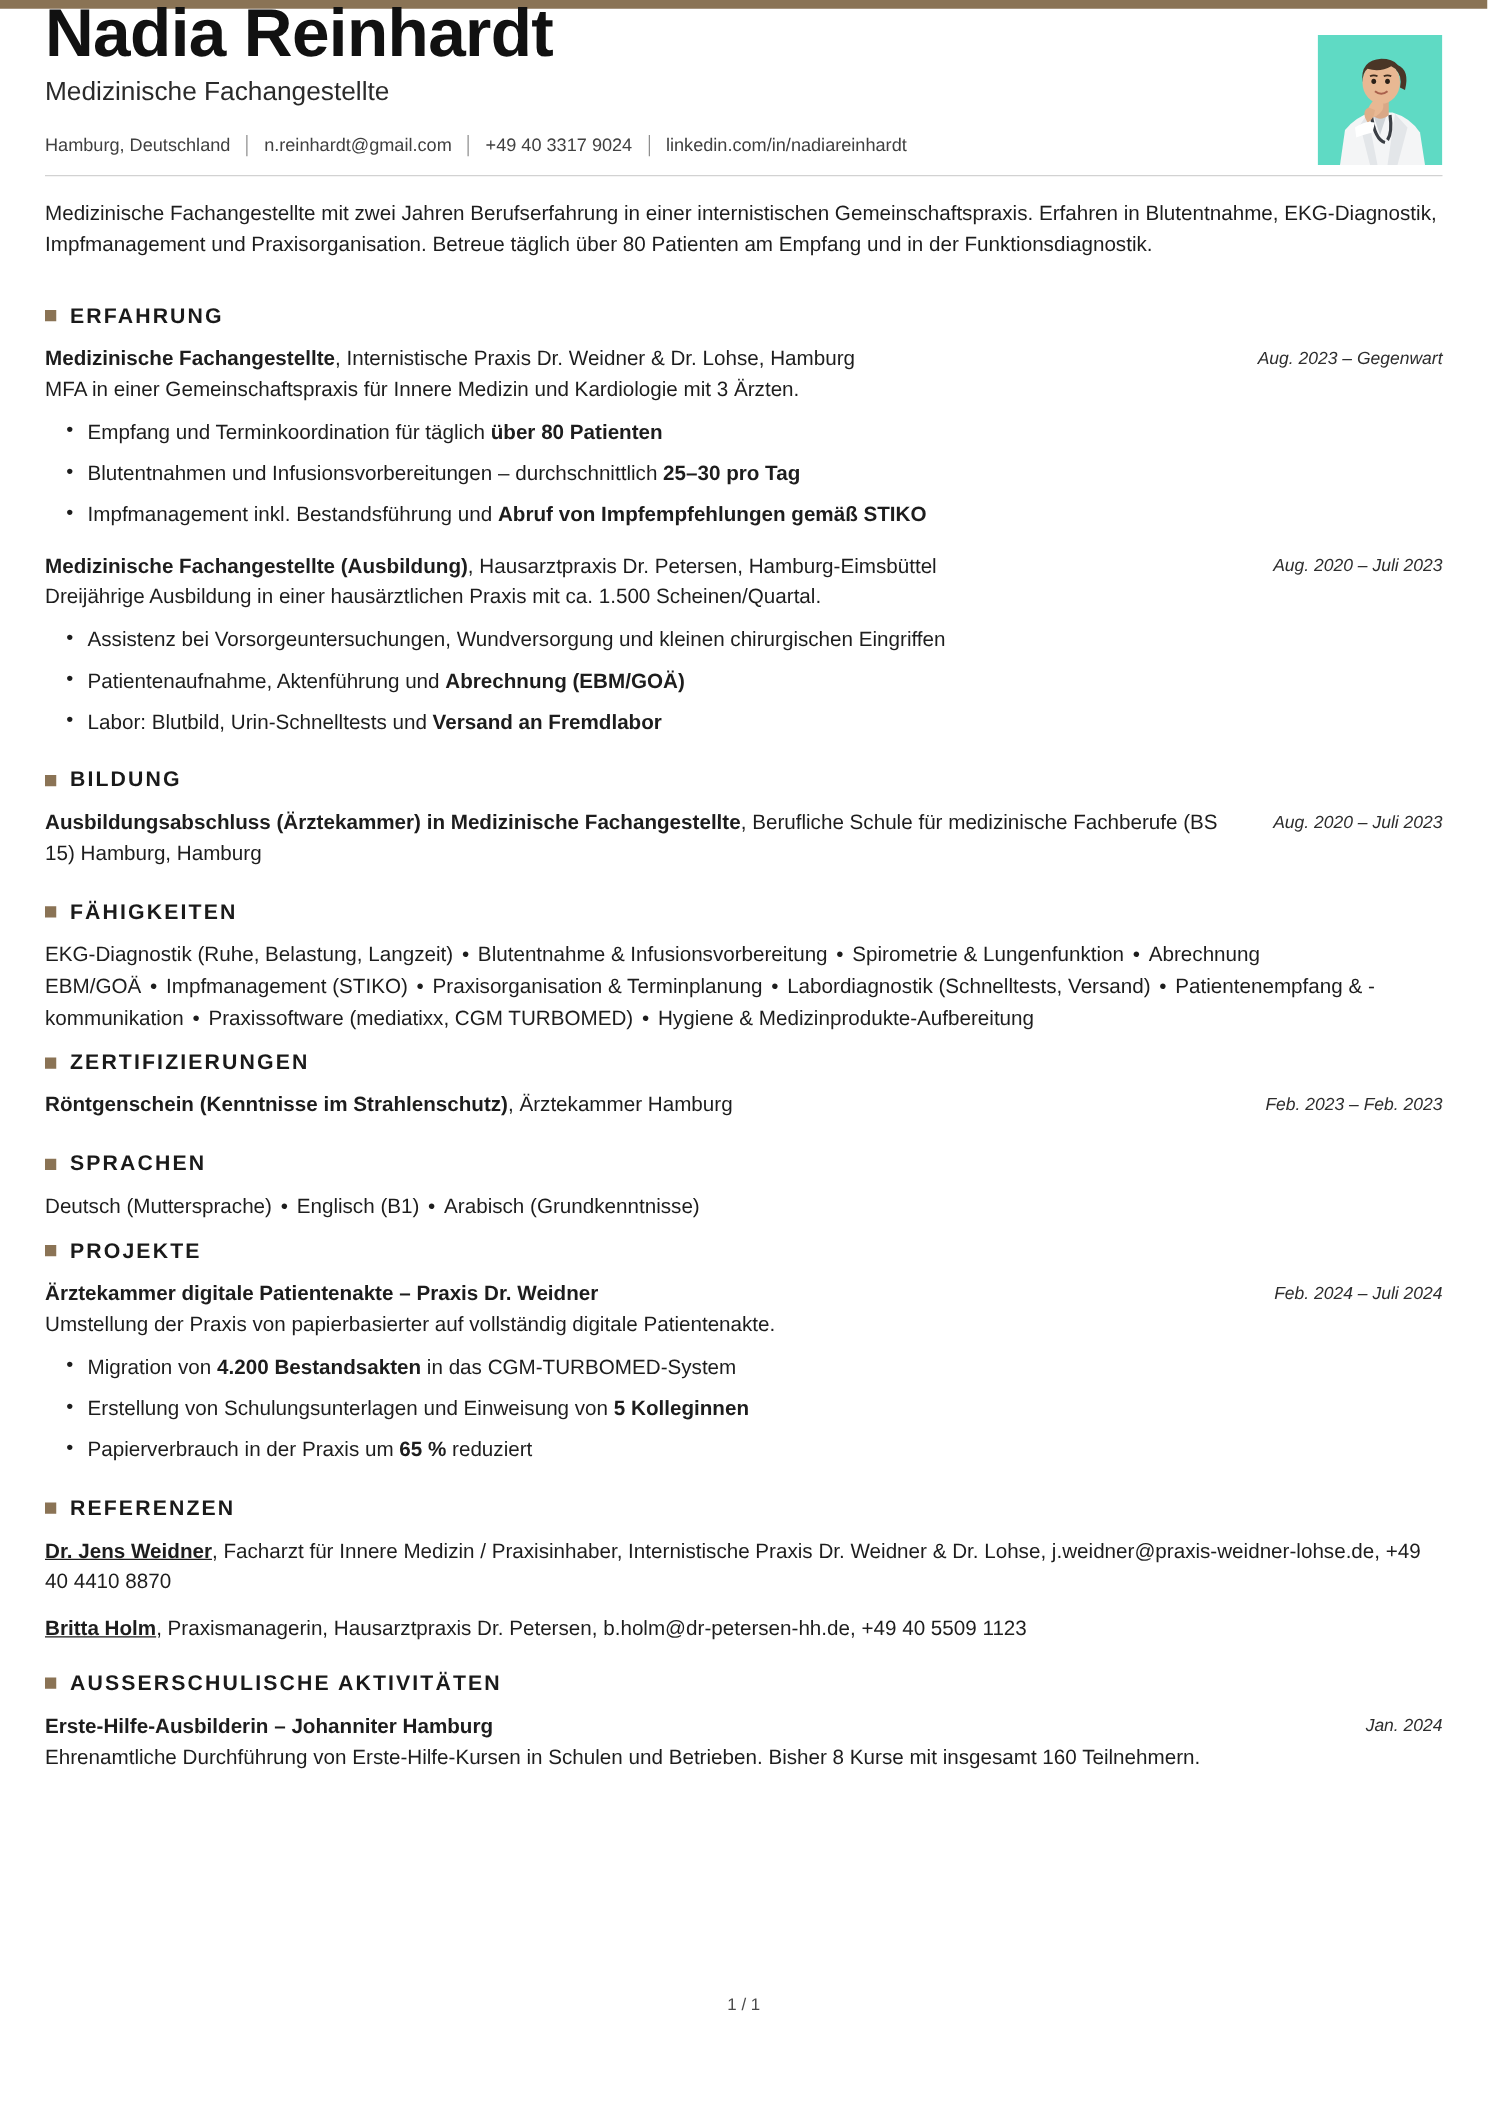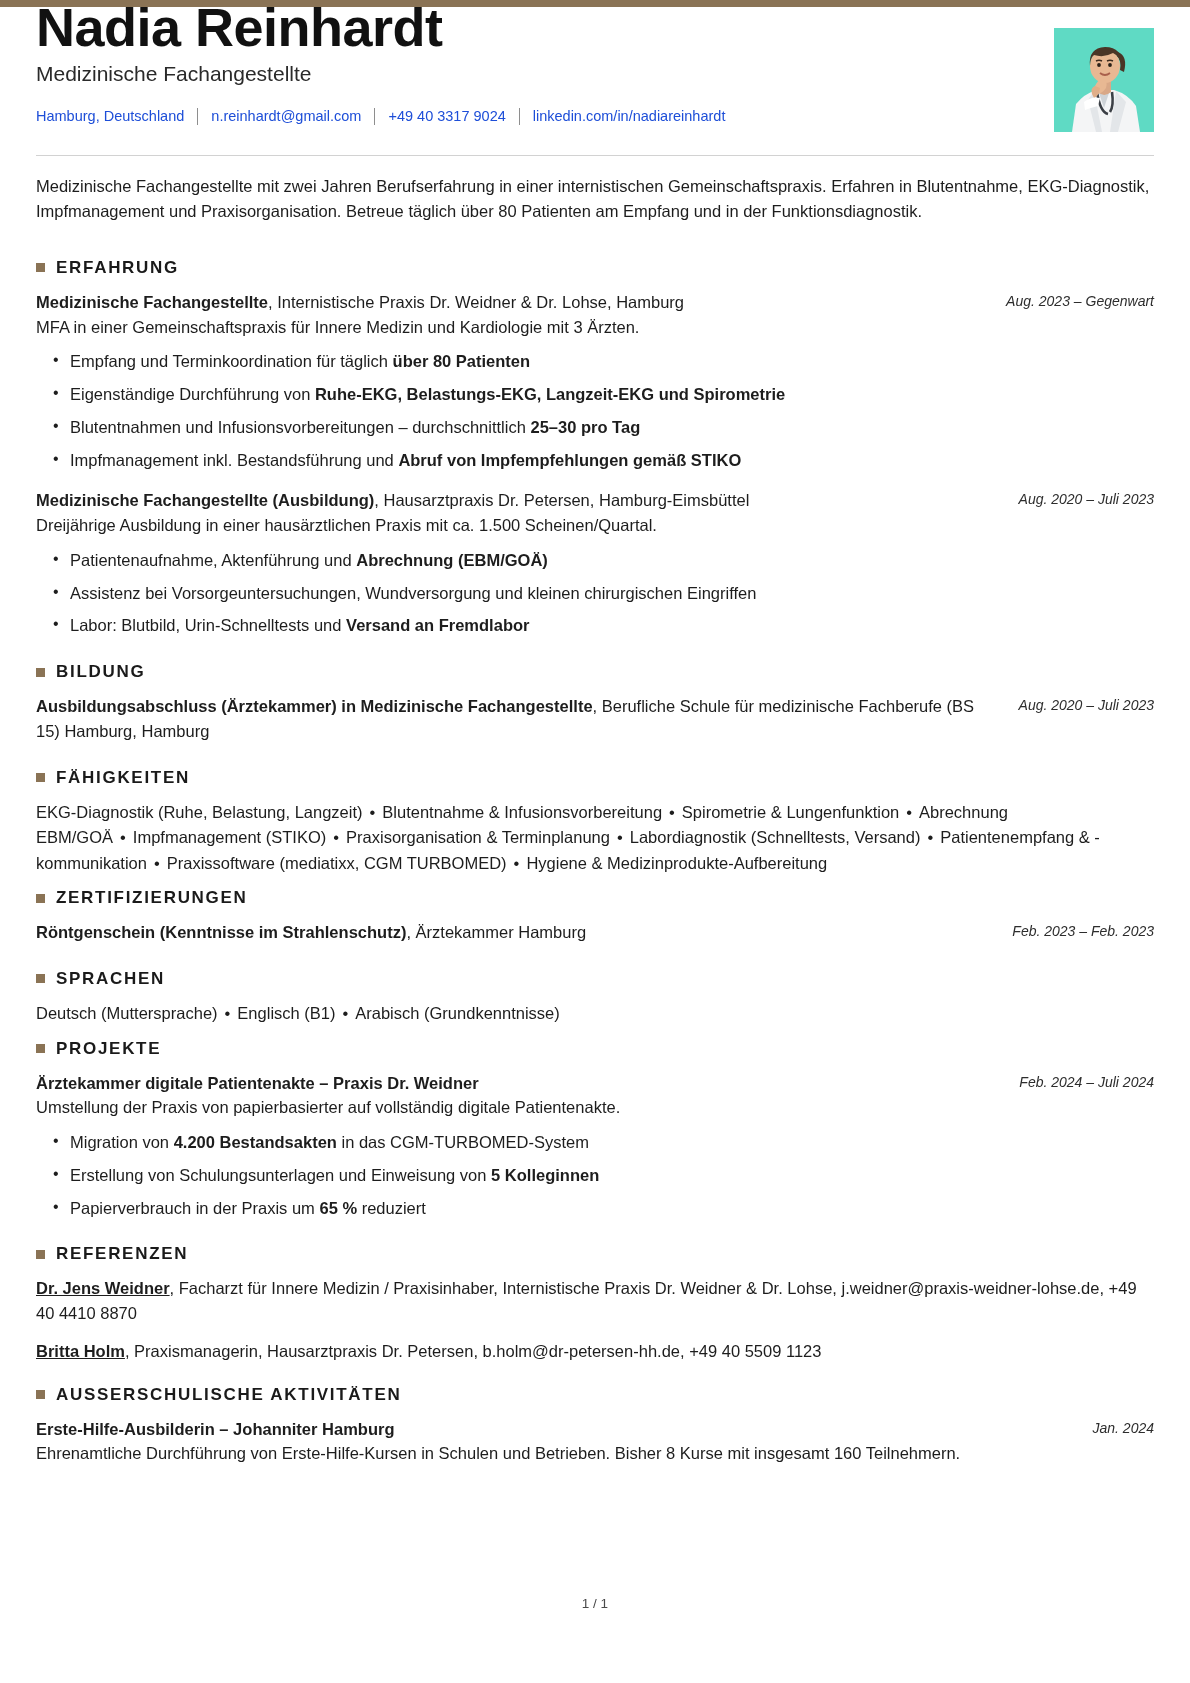--- a/index.html
+++ b/index.html
@@ -42,25 +42,25 @@
     color: #111111;
   }
   .headline {
     font-size: 21px;
     font-weight: normal;
     color: #2a2a2a;
     margin: 0 0 22px 0;
   }
   .contact-line {
     font-size: 14.5px;
-    color: #1d4ed8;
+    color: #404040;
     display: flex;
-    align-items: center;
+    align-items: flex-end;
     flex-wrap: wrap;
-    margin-bottom: 30px;
+    margin-bottom: 15px;
   }
   .contact-item { white-space: nowrap; }
   .contact-sep {
     display: inline-block;
     width: 1px;
     height: 17px;
     background: #8e8e8e;
     margin: 0 13px;
   }
   .header-rule {
@@ -255,37 +255,36 @@
     <div class="entry">
       <div class="entry-top">
         <div class="entry-headline">
           <b>Medizinische Fachangestellte</b><span>, Internistische Praxis Dr. Weidner &amp; Dr. Lohse, Hamburg</span>
         </div>
         <div class="entry-date">Aug. 2023 – Gegenwart</div>
       </div>
       <div class="entry-sub">MFA in einer Gemeinschaftspraxis für Innere Medizin und Kardiologie mit 3 Ärzten.</div>
       <ul class="bullets">
         <li><span>Empfang und Terminkoordination für täglich </span><b>über 80 Patienten</b><span></span></li>
-        <li><span>Eigenständige Durchführung von </span><b>Ruhe-EKG, Belastungs-EKG, Langzeit-EKG und Spirometrie</b><span></span></li>
         <li><span>Blutentnahmen und Infusionsvorbereitungen – durchschnittlich </span><b>25–30 pro Tag</b><span></span></li>
         <li><span>Impfmanagement inkl. Bestandsführung und </span><b>Abruf von Impfempfehlungen gemäß STIKO</b><span></span></li>
       </ul>
     </div>
 
     <div class="entry">
       <div class="entry-top">
         <div class="entry-headline">
           <b>Medizinische Fachangestellte (Ausbildung)</b><span>, Hausarztpraxis Dr. Petersen, Hamburg-Eimsbüttel</span>
         </div>
         <div class="entry-date">Aug. 2020 – Juli 2023</div>
       </div>
       <div class="entry-sub">Dreijährige Ausbildung in einer hausärztlichen Praxis mit ca. 1.500 Scheinen/Quartal.</div>
       <ul class="bullets">
+        <li><span>Assistenz bei Vorsorgeuntersuchungen, Wundversorgung und kleinen chirurgischen Eingriffen</span><b></b><span></span></li>
         <li><span>Patientenaufnahme, Aktenführung und </span><b>Abrechnung (EBM/GOÄ)</b><span></span></li>
-        <li><span>Assistenz bei Vorsorgeuntersuchungen, Wundversorgung und kleinen chirurgischen Eingriffen</span><b></b><span></span></li>
         <li><span>Labor: Blutbild, Urin-Schnelltests und </span><b>Versand an Fremdlabor</b><span></span></li>
       </ul>
     </div>
   </div>
 
   <div class="section">
     <div class="section-head">
       <span class="section-marker"></span>
       <span class="section-title">BILDUNG</span>
     </div>

